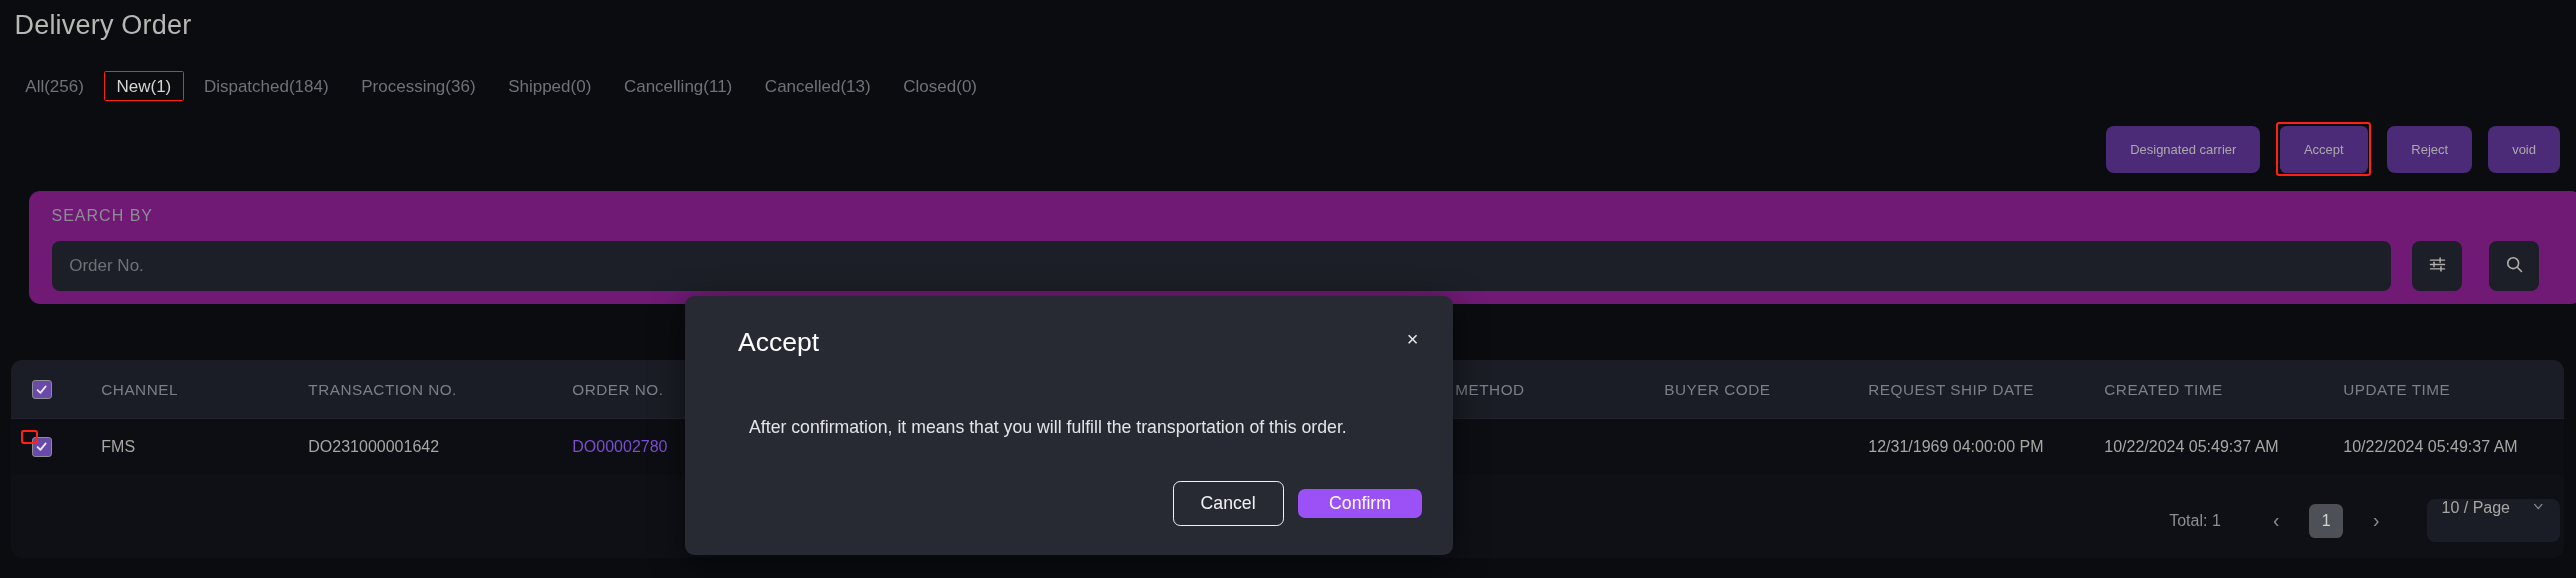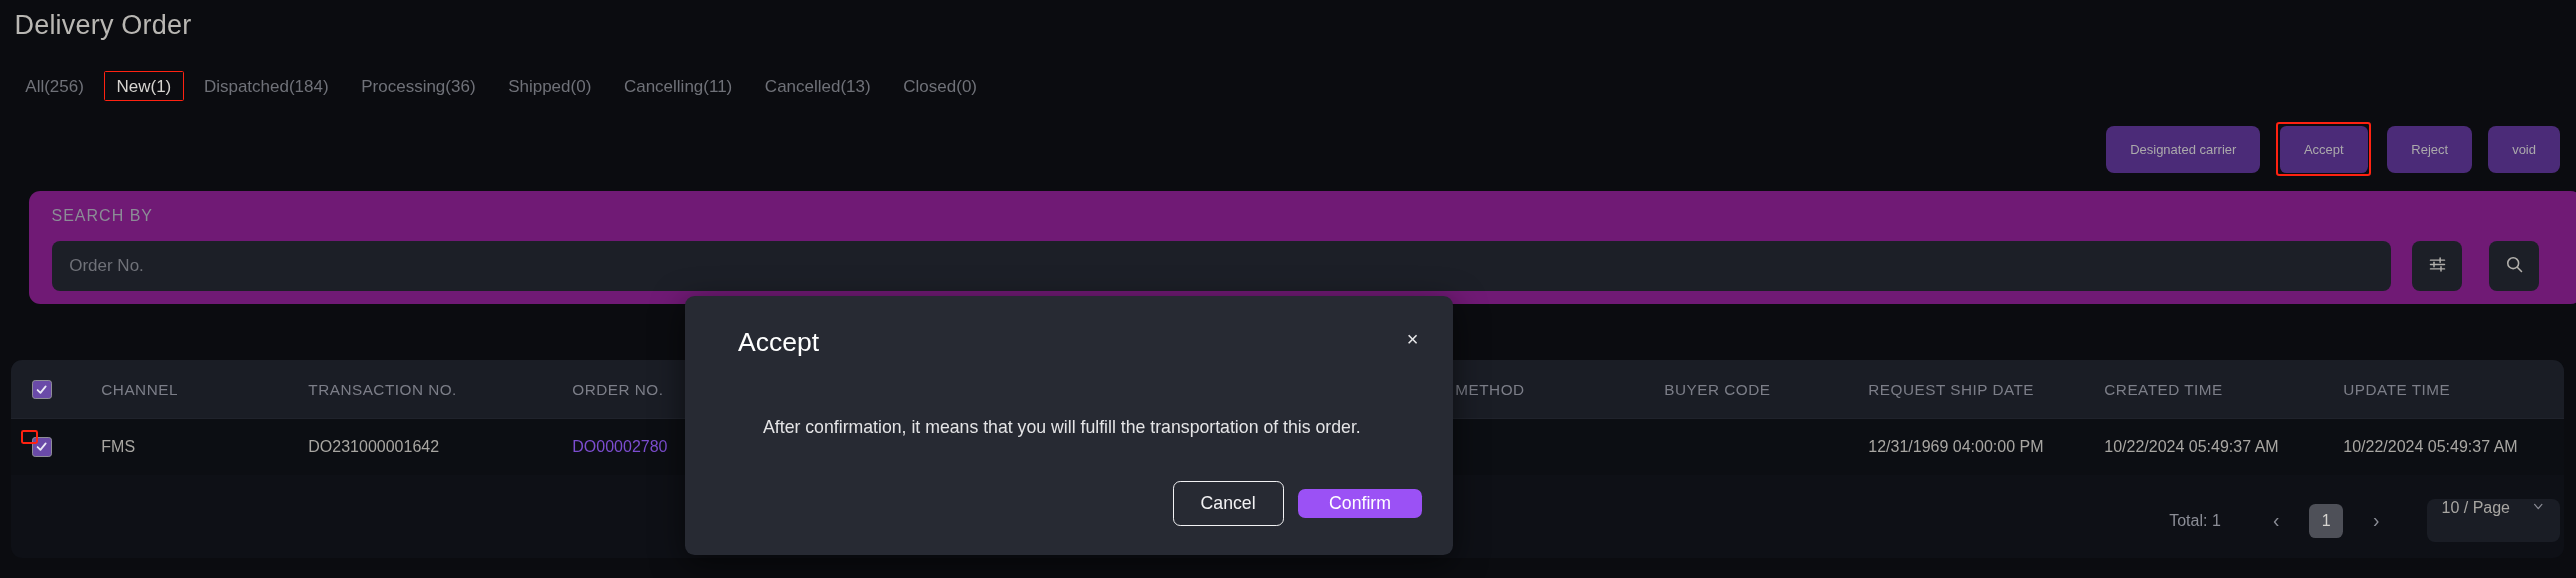--- a/index.html
+++ b/index.html
@@ -134,21 +134,21 @@
     position: absolute; left: 53px; top: 31px;
     font-size: 26.5px; color: #ffffff; font-weight: 400;
   }
   .modal-close {
     position: absolute; right: 27px; top: 29px;
     width: 27px; height: 27px; background: none; border: none; cursor: pointer;
     color: #e8e8ea; font-size: 20px; line-height: 1;
     display: flex; align-items: center; justify-content: center;
   }
   .modal-body {
-    position: absolute; left: 78px; top: 121px;
+    position: absolute; left: 64px; top: 121px;
     font-size: 17.7px; color: #e4e4e6;
   }
   .modal-footer {
     position: absolute; right: 31px; bottom: 29px;
     display: flex; align-items: center; gap: 14.5px;
   }
   .btn-cancel {
     background: transparent; color: #f2f2f4; border: 1.6px solid #f2f2f4;
     border-radius: 7.2px; height: 45px; padding: 0 27px; font-size: 17.7px;
     cursor: pointer; font-family: "Liberation Sans", sans-serif;

